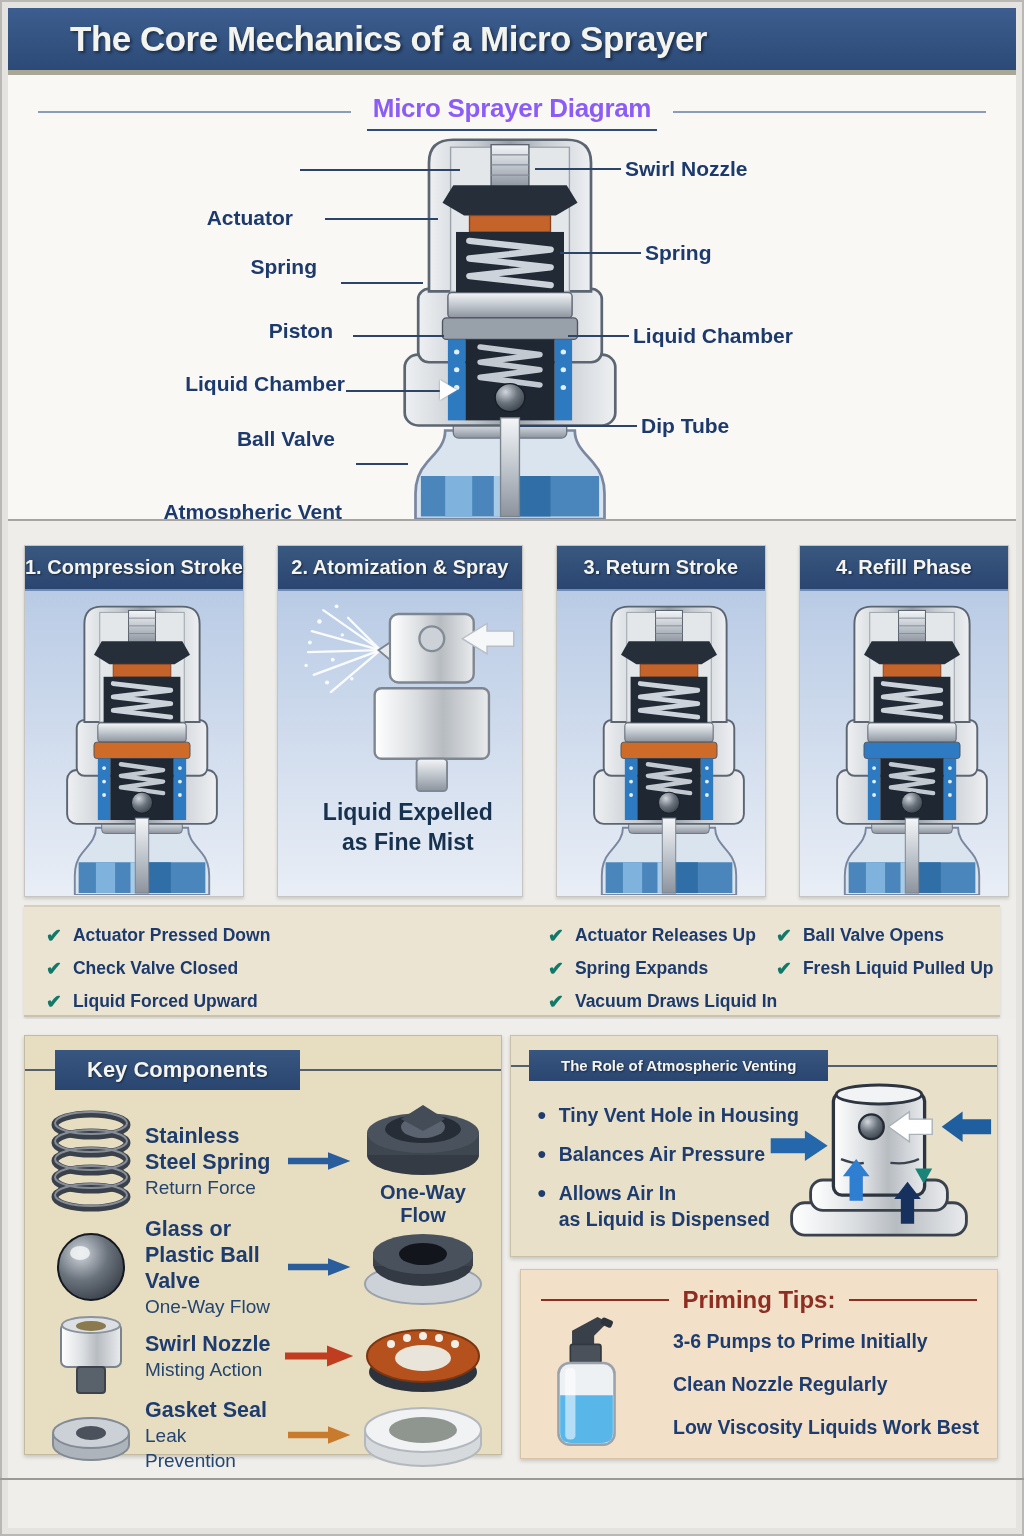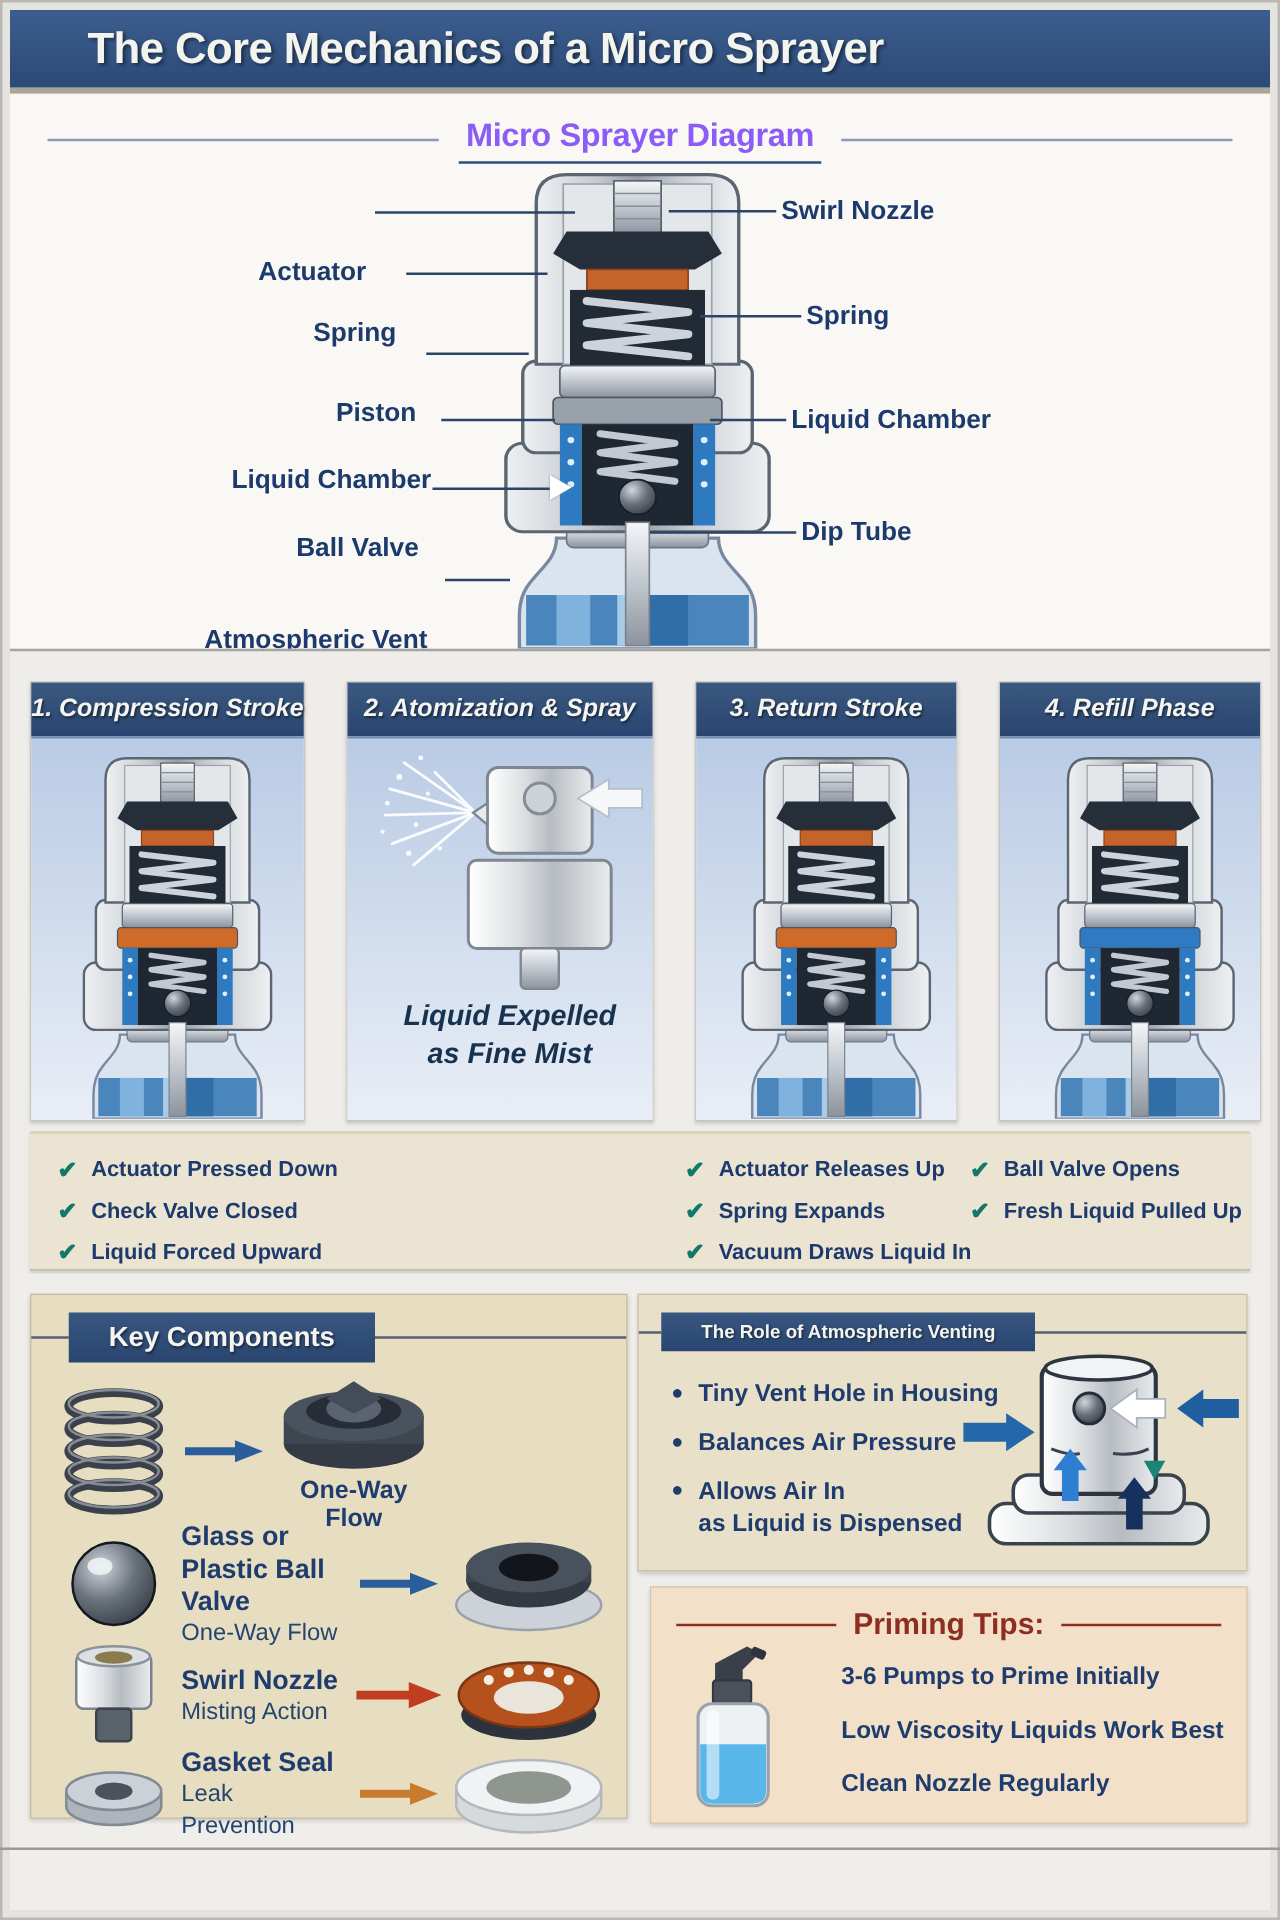--- a/index.html
+++ b/index.html
@@ -21,21 +21,21 @@
      padding:0 6px 5px 6px;letter-spacing:-.3px;}
   .diagram-stage{position:absolute;top:50px;left:0;right:0;bottom:0;}
   .dlabel{position:absolute;font-size:21px;font-weight:bold;color:#1d3a6c;line-height:28px;white-space:nowrap;}
   .dlabel.left{text-align:right;margin-top:48px;}
   .cl{position:absolute;height:2px;background:#2c4468;}
   .ball-pointer{position:absolute;width:0;height:0;border-top:10px solid transparent;
      border-bottom:10px solid transparent;border-left:17px solid #ffffff;
      filter:drop-shadow(0 0 1px #8a919b);}
   
   .stages-section{position:absolute;top:519px;left:8px;right:8px;height:500px;background:#eeede9;border-top:2px solid #a6a5a1;}
-  .panels-row{position:absolute;top:24px;left:16px;right:16px;display:flex;gap:33px;font-style:italic;}
+  .panels-row{position:absolute;top:24px;left:16px;right:16px;display:flex;gap:33px;}
   .panel{flex:1;height:350px;border:1px solid #c6c5c1;box-shadow:0 2px 3px rgba(0,0,0,.15);display:flex;flex-direction:column;}
   .panel-header{height:43px;background:linear-gradient(#39587f,#2a4571);display:flex;align-items:center;justify-content:center;border-bottom:2px solid #6f8cb4;}
   .panel-header span{color:#f4f4f0;font-weight:bold;font-size:20px;text-shadow:1px 1px 2px rgba(0,0,0,.5);white-space:nowrap;}
   .panel-body{flex:1;background:linear-gradient(#b9cbe5,#e9eef6);position:relative;overflow:hidden;text-align:center;padding-left:16px;}
   .panel-body .sprayer-svg{display:block;margin:6px auto 0 auto;}
   .mist-caption{margin-top:4px;font-size:23px;font-weight:bold;color:#16324f;white-space:pre-line;line-height:30px;}
   .checks-band{position:absolute;top:384px;left:16px;right:16px;height:108px;background:#ebe4d2;
      border-top:2px solid #d6cfbc;border-bottom:2px solid #c9c2ae;box-shadow:0 2px 3px rgba(0,0,0,.12);}
   .check-group{position:absolute;top:12px;}
   .check-item{display:flex;align-items:center;height:33px;font-size:17.5px;font-weight:bold;color:#1d3a6c;white-space:nowrap;}
@@ -315,20 +315,24 @@
               </g>
               <g fill="none" stroke="#9aa1aa" stroke-width="2" opacity=".8">
                 <ellipse cx="46" cy="14" rx="36" ry="11"></ellipse>
                   <ellipse cx="46" cy="32" rx="36" ry="11"></ellipse>
                 <ellipse cx="46" cy="50" rx="36" ry="11"></ellipse>
                   <ellipse cx="46" cy="68" rx="36" ry="11"></ellipse>
                 <ellipse cx="46" cy="86" rx="36" ry="11"></ellipse>
               </g>
             </svg>
           </div>
+          <div class="kc-text">
+            <div class="kc-name">Stainless Steel Spring</div>
+            <div class="kc-desc">Return Force</div>
+          </div>
           <div class="kc-arrow">
             <svg width="64" height="26" viewBox="0 0 80 30">
                 <polygon points="0,11 50,11 50,4 78,15 50,26 50,19 0,19" fill="#2a5d9c"></polygon>
               </svg>
           </div>
           <div class="kc-img">
             <svg width="122" height="84" viewBox="0 0 122 84" style="margin:0 auto">
               <ellipse cx="61" cy="60" rx="56" ry="20" fill="#343b45"></ellipse>
               <rect x="5" y="38" width="112" height="22" fill="#3e4650"></rect>
               <ellipse cx="61" cy="38" rx="56" ry="20" fill="#4a525d"></ellipse>
@@ -472,20 +476,20 @@
           <polygon points="28,22 58,6 70,12 54,28 54,40 28,40" fill="#3a4049"></polygon>
           <rect x="62" y="8" width="14" height="9" rx="3" transform="rotate(24 69 12)" fill="#2e343c"></rect>
           <rect x="26" y="38" width="36" height="22" rx="3" fill="#4a515b" stroke="#32383f" stroke-width="2"></rect>
           <rect x="12" y="60" width="66" height="96" rx="13" fill="#eef1f3" stroke="#9aa2ab" stroke-width="3"></rect>
           <path d="M14,98 L76,98 L76,142 Q76,154 63,154 L27,154 Q14,154 14,142 Z" fill="#58b7e8"></path>
           <rect x="20" y="66" width="12" height="84" rx="5" fill="#ffffff" opacity=".55"></rect>
         </svg>
       </div>
       <div class="prime-tips">
         <div class="prime-tip">3-6 Pumps to Prime Initially</div>
+        <div class="prime-tip">Clean Nozzle Regularly</div>
         <div class="prime-tip">Low Viscosity Liquids Work Best</div>
-        <div class="prime-tip">Clean Nozzle Regularly</div>
       </div>
     </div>
   </section>
 
   <div class="bottom-rule"></div>
 </div>
 
 </body></html>

